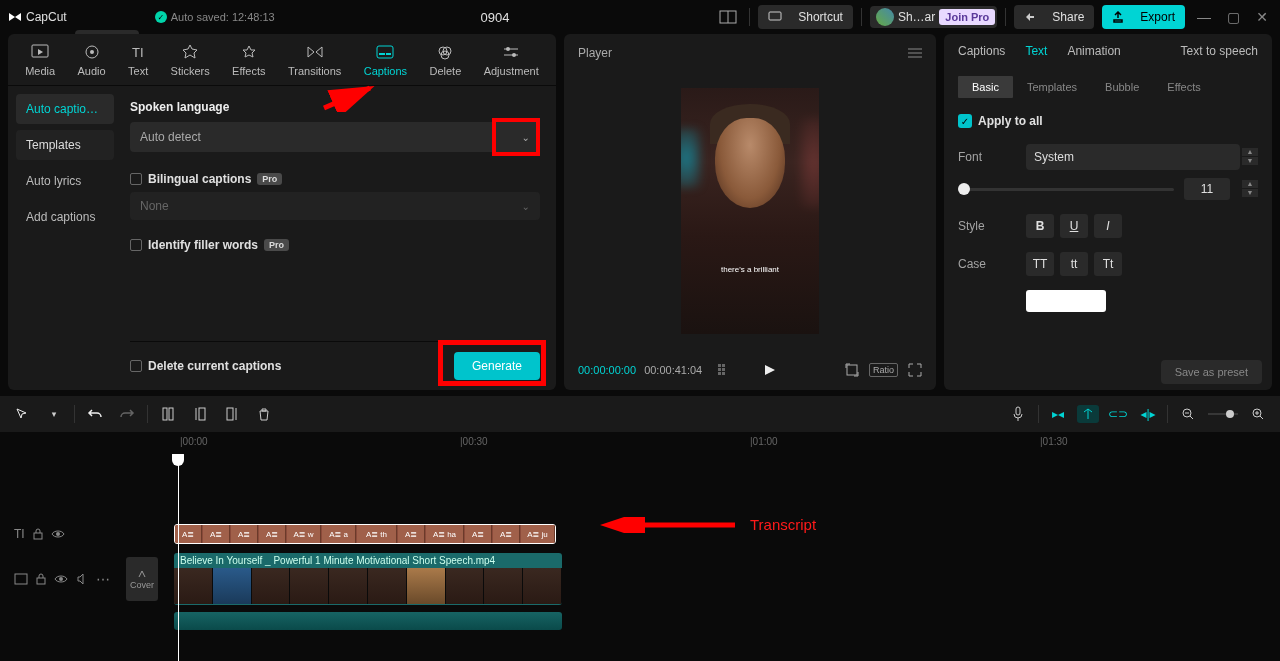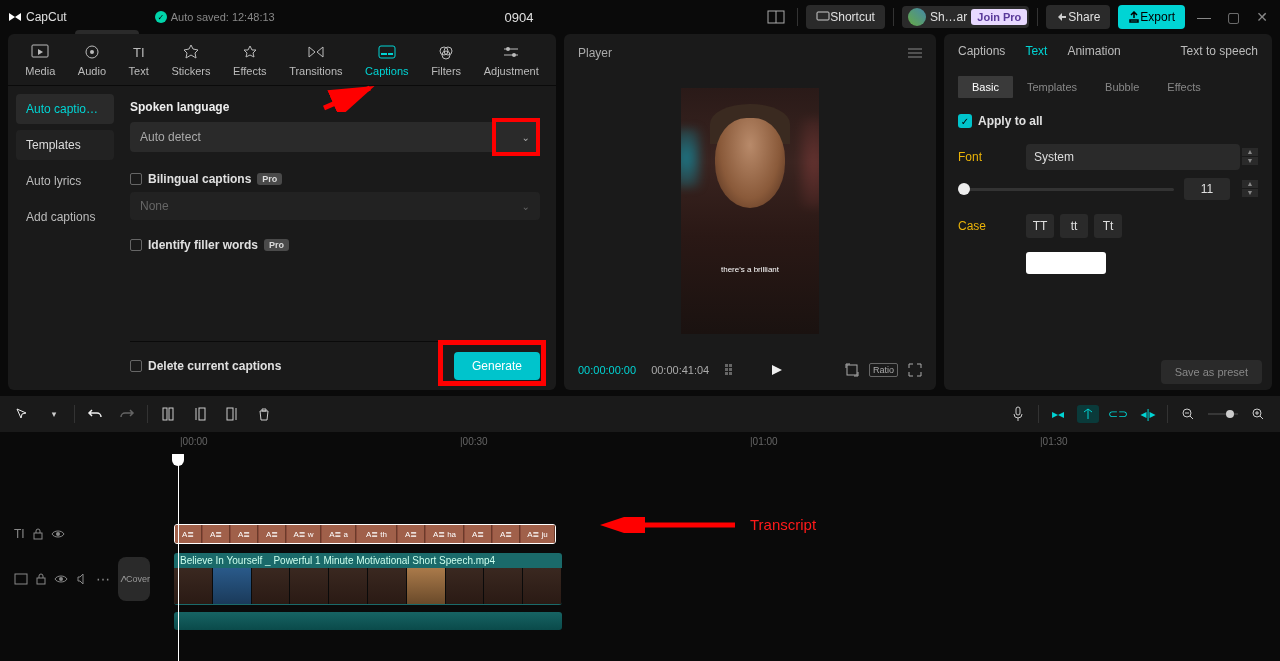--- a/index.html
+++ b/index.html
@@ -6,21 +6,21 @@
 body { background: #0a0a0a; color: #e0e0e0; width: 1280px; height: 661px; overflow: hidden; font-size: 12px; }
 
 
 .topbar { height: 34px; display: flex; align-items: center; padding: 0 8px; gap: 8px; background: #0a0a0a; }
 .logo { display: flex; align-items: center; gap: 4px; font-size: 12px; font-weight: 500; }
 .menu-btn { background: #2a2a2a; color: #e0e0e0; border: none; padding: 4px 10px; border-radius: 4px; display: flex; align-items: center; gap: 4px; cursor: pointer; margin-top: 48px; }
 .save-status { display: flex; align-items: center; gap: 4px; color: #888; font-size: 11px; margin-left: 8px; }
 .save-dot { width: 12px; height: 12px; background: #00d4aa; border-radius: 50%; display: flex; align-items: center; justify-content: center; color: #000; font-size: 8px; }
 .topbar-center { flex: 1; text-align: center; font-size: 13px; }
 .topbar-right { display: flex; align-items: center; gap: 8px; }
-.tb-btn { background: #2a2a2a; border: none; color: #e0e0e0; padding: 5px 10px; border-radius: 4px; display: flex; align-items: center; gap: 0; cursor: pointer; font-size: 12px; }
+.tb-btn { background: #2a2a2a; border: none; color: #e0e0e0; padding: 5px 10px; border-radius: 4px; display: flex; align-items: center; gap: 16px; cursor: pointer; font-size: 12px; }
 .tb-icon-only { background: transparent; padding: 4px; }
 .user-pill { display: flex; align-items: center; gap: 4px; background: #2a2a2a; border-radius: 4px; padding: 2px 2px 2px 6px; }
 .avatar-sm { width: 18px; height: 18px; border-radius: 50%; background: linear-gradient(45deg,#6a4,#48a); }
 .join-pro { background: #e8d9ff; color: #5a3a9a; padding: 2px 6px; border-radius: 3px; font-size: 11px; font-weight: 600; }
 .export-btn { background: #00d4d4; color: #000; }
 .win-btns { display: flex; gap: 8px; }
 .win-btn { background: none; border: none; color: #888; cursor: pointer; font-size: 14px; padding: 4px; }
 
 
 .main-row { display: flex; height: 356px; gap: 8px; padding: 0 8px; }
@@ -62,36 +62,36 @@
 .player-hdr .right { margin-left: auto; }
 .player-view { flex: 1; display: flex; align-items: center; justify-content: center; background: #1a1a1a; position: relative; }
 .video-frame { width: 138px; height: 246px; background: linear-gradient(180deg, #2a1a18 0%, #3a2420 30%, #2a1815 60%, #1a1210 100%); position: relative; overflow: hidden; }
 .face-shape { width: 70px; height: 90px; background: radial-gradient(ellipse at 50% 30%, #b88a6a 0%, #8a5a3a 60%, #4a2a1a 100%); border-radius: 45% 45% 50% 50%; position: absolute; top: 30px; left: 34px; }
 .hair-shape { width: 80px; height: 40px; background: #3a2a20; border-radius: 50% 50% 0 0; position: absolute; top: 16px; left: 29px; }
 .bg-glow-l { position: absolute; left: -10px; top: 40px; width: 30px; height: 60px; background: radial-gradient(#1a7a8a, transparent); filter: blur(4px); }
 .bg-glow-r { position: absolute; right: -10px; top: 30px; width: 30px; height: 90px; background: radial-gradient(#aa4a4a, transparent); filter: blur(5px); opacity: 0.4; }
 .caption-on-vid { position: absolute; bottom: 60px; left: 0; right: 0; text-align: center; color: #fff; font-size: 8px; }
 .player-ctrl { height: 40px; display: flex; align-items: center; padding: 0 14px; gap: 8px; font-size: 11px; }
 .time-cur { color: #00d4d4; }
-.time-dur { color: #aaa; margin-left: 7px; }
+.time-dur { color: #aaa; }
 .play-btn { margin-left: 20px; }
 .player-right-icons { margin-left: auto; display: flex; gap: 10px; color: #aaa; align-items: center; }
 .ratio-badge { border: 1px solid #666; font-size: 9px; padding: 1px 3px; border-radius: 2px; }
 
 
 .right-tabs { display: flex; padding: 10px 14px 0; gap: 20px; font-size: 12px; }
 .right-tab { color: #bbb; cursor: pointer; padding-bottom: 8px; }
 .right-tab.active { color: #00d4d4; }
 .sub-tabs { display: flex; padding: 10px 14px; gap: 0; }
 .sub-tab { padding: 5px 14px; background: transparent; color: #888; border-radius: 1px; cursor: pointer; font-size: 11px; }
 .sub-tab.active { background: #3a3a3a; color: #fff; }
 .apply-row { padding: 6px 14px; display: flex; align-items: center; gap: 6px; }
 .chk-on { width: 14px; height: 14px; background: #00c4cc; border-radius: 3px; display: flex; align-items: center; justify-content: center; color: #000; font-size: 10px; }
 .prop-row { padding: 10px 14px 4px; display: flex; align-items: center; }
-.prop-label { width: 68px; color: #eab308; }
+.prop-label { width: 68px; color: #a3a3a3; }
 .prop-sel { flex: 1; background: #2a2a2a; border-radius: 4px; height: 26px; display: flex; align-items: center; padding: 0 8px; color: #ddd; }
 .stepper { width: 16px; display: flex; flex-direction: column; margin-left: 2px; }
 .stepper span { font-size: 7px; text-align: center; color: #888; line-height: 8px; background: #2a2a2a; margin-bottom: 1px; }
 .slider-row { padding: 4px 14px; display: flex; align-items: center; gap: 10px; }
 .slider-track { flex: 1; height: 3px; background: #333; border-radius: 2px; position: relative; }
 .slider-thumb { position: absolute; left: 0; top: -5px; width: 12px; height: 12px; background: #eee; border-radius: 50%; }
 .num-box { width: 46px; height: 22px; background: #2a2a2a; display: flex; align-items: center; justify-content: center; border-radius: 3px; }
 .style-btns { display: flex; gap: 6px; }
 .style-btn { width: 28px; height: 24px; background: #2a2a2a; border-radius: 3px; display: flex; align-items: center; justify-content: center; font-size: 12px; cursor: pointer; }
 .italic { font-style: italic; }
@@ -112,21 +112,21 @@
 .playhead { position: absolute; left: 178px; top: 0; bottom: 0; width: 1px; background: #fff; z-index: 20; }
 .playhead-top { position: absolute; left: 172px; top: -2px; width: 12px; height: 14px; background: #fff; border-radius: 3px 3px 6px 6px; z-index: 21; }
 
 .tracks { height: 210px; background: #0a0a0a; position: relative; overflow: hidden; }
 .track-row { position: absolute; left: 0; right: 0; height: 24px; display: flex; align-items: center; }
 .track-head { width: 174px; height: 100%; display: flex; align-items: center; gap: 8px; padding-left: 14px; color: #888; }
 .caption-track { top: 68px; }
 .video-track { top: 98px; height: 54px; }
 .audio-track { top: 156px; height: 22px; }
 .track-head-tall { width: 174px; height: 100%; display: flex; align-items: center; gap: 8px; padding-left: 14px; color: #888; }
-.cover { width: 32px; height: 44px; background: #2a2a2a; border-radius: 8px; display: flex; flex-direction: row; align-items: center; justify-content: center; font-size: 9px; color: #999; margin-left: auto; margin-right: 24px; }
+.cover { width: 32px; height: 44px; background: #2a2a2a; border-radius: 3px; display: flex; flex-direction: column; align-items: center; justify-content: center; font-size: 9px; color: #999; margin-left: auto; margin-right: 16px; }
 
 .caption-clips { display: flex; gap: 1px; background: #8a4a3a; border: 1px solid #fff; border-radius: 3px; height: 20px; overflow: hidden; }
 .cap-clip { width: 27px; background: #a0604a; border-right: 1px solid #6a3a2a; font-size: 8px; color: #fff; display: flex; align-items: center; justify-content: center; overflow: hidden; }
 .video-clip { width: 388px; height: 52px; background: #1a6a6a; border-radius: 3px; overflow: hidden; display: flex; flex-direction: column; }
 .clip-label { font-size: 10px; color: #cfe; padding: 2px 6px; white-space: nowrap; }
 .thumbs { display: flex; height: 36px; }
 .thumb { flex: 1; background: linear-gradient(180deg, #3a2820, #2a1a14); border-right: 1px solid #0a0a0a; }
 .audio-clip { width: 388px; height: 18px; background: linear-gradient(180deg, #1a7a7a, #0a5a5a); border-radius: 3px; opacity: 0.8; }
 
 .arrow-transcript { position: absolute; top: 62px; left: 600px; display: flex; align-items: center; gap: 10px; color: #ff0000; pointer-events: none; }
@@ -261,21 +261,21 @@
           <span>Captions</span>
         </div>
       <div class="tool-tab">
           <span class="tool-icon">
             <svg width="16" height="16">
               <circle cx="6" cy="7" r="4" fill="none" stroke="#bbb"></circle>
               <circle cx="10" cy="7" r="4" fill="none" stroke="#bbb"></circle>
               <circle cx="8" cy="11" r="4" fill="none" stroke="#bbb"></circle>
             </svg>
           </span>
-          <span>Filters</span>
+          <span>Delete</span>
         </div>
       <div class="tool-tab">
           <span class="tool-icon">
             <svg width="18" height="14">
               <line x1="2" y1="4" x2="16" y2="4" stroke="#bbb"></line>
               <line x1="2" y1="10" x2="16" y2="10" stroke="#bbb"></line>
               <circle cx="6" cy="4" r="2" fill="#bbb"></circle>
               <circle cx="12" cy="10" r="2" fill="#bbb"></circle>
             </svg>
           </span>
@@ -406,20 +406,28 @@
     </div>
     <div class="slider-row">
       <div class="slider-track">
           <div class="slider-thumb"></div>
         </div>
       <div class="num-box">11</div>
       <div class="stepper">
           <span>▲</span>
           <span>▼</span>
         </div>
+    </div>
+    <div class="prop-row">
+      <span class="prop-label">Style</span>
+      <div class="style-btns">
+        <span class="style-btn" style="font-weight:700">B</span>
+        <span class="style-btn underline">U</span>
+        <span class="style-btn italic">I</span>
+      </div>
     </div>
     <div class="prop-row">
       <span class="prop-label">Case</span>
       <div class="style-btns">
         <span class="style-btn">TT</span>
         <span class="style-btn">tt</span>
         <span class="style-btn">Tt</span>
       </div>
     </div>
     <div class="prop-row">

